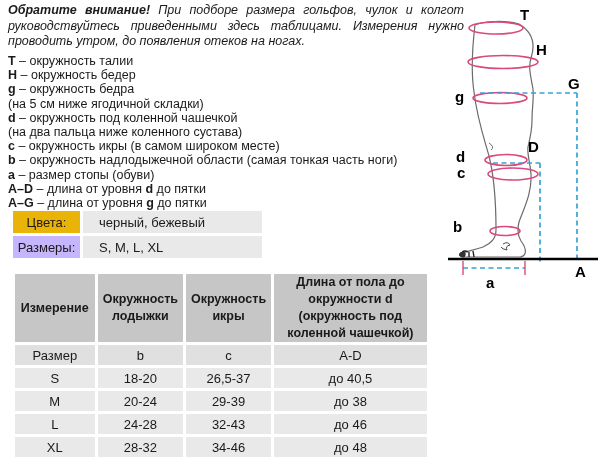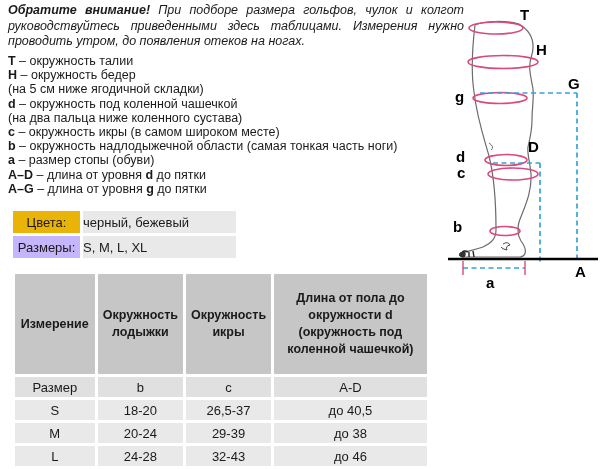--- a/index.html
+++ b/index.html
@@ -11,48 +11,49 @@
            font-size:12.5px; line-height:15.5px; text-align:justify;font-style:italic; }
   .intro b { font-weight:bold; }
 
   .legend { position:absolute; left:8px; top:54px; width:450px;
             font-size:12.5px; line-height:14.2px; }
   .legend .ln b { font-weight:bold; }
 
   .attrs { position:absolute; left:10px; top:208px; border-collapse:separate; border-spacing:3px; }
   .attrs td { height:22px; font-size:13px; vertical-align:middle; }
   .attrs td.lab { width:67px; text-align:center; }
-  .attrs td.val { width:153px; }
+  .attrs td.val { width:179px; padding-left:16px; }
   .attrs tr:nth-child(1) td.lab { background:#eab308; }
   .attrs td.val { background:#e9e9e9; }
   .attrs tr:nth-child(2) td.lab { background:#c4b5fd; }
 
   .sizes { position:absolute; left:12px; top:271px; width:418px;
            border-collapse:separate; border-spacing:3px; table-layout:fixed; }
   .sizes th, .sizes td { text-align:center; vertical-align:middle; }
   .sizes thead th { background:#c6c6c6; font-weight:bold; font-size:12.5px;
-                    line-height:17px; padding:16px 1px; }
+                    line-height:17px; padding:0 1px; }
   .sizes col.c1 { width:79px; } .sizes col.c2 { width:85px; }
   .sizes col.c3 { width:84px; } .sizes col.c4 { width:152px; }
   .sizes tr.sub td { background:#e0e0e0; height:20px; font-size:13px; }
   .sizes tr.data td { background:#e9e9e9; height:20px; font-size:13px; }
 
   .diagram { position:absolute; left:440px; top:0; }
   .lbl { font-family:"Liberation Sans", sans-serif; font-size:15px; font-weight:bold; fill:#000; }
 </style>
 </head>
 <body>
 
 <div class="page">
 
   <p class="intro"><b>Обратите внимание!</b> <span>При подборе размера гольфов, чулок и колгот руководствуйтесь приведенными здесь таблицами. Измерения нужно проводить утром, до появления отеков на ногах.</span></p>
 
   <div class="legend">
     <div class="ln"><b>T</b><span> – окружность талии</span></div>
     <div class="ln"><b>H</b><span> – окружность бедер</span></div>
+    <div class="ln"><b>g</b><span> – окружность бедра</span></div>
     <div class="ln"><b></b><span>(на 5 см ниже ягодичной складки)</span></div>
     <div class="ln"><b>d</b><span> – окружность под коленной чашечкой</span></div>
     <div class="ln"><b></b><span>(на два пальца ниже коленного сустава)</span></div>
     <div class="ln"><b>c</b><span> – окружность икры (в самом широком месте)</span></div>
     <div class="ln"><b>b</b><span> – окружность надлодыжечной области (самая тонкая часть ноги)</span></div>
     <div class="ln"><b>a</b><span> – размер стопы (обуви)</span></div>
     <div class="ln"><b>A–D</b><span> – длина от уровня </span><b>d</b><span> до пятки</span></div>
     <div class="ln"><b>A–G</b><span> – длина от уровня </span><b>g</b><span> до пятки</span></div>
   </div>
 

